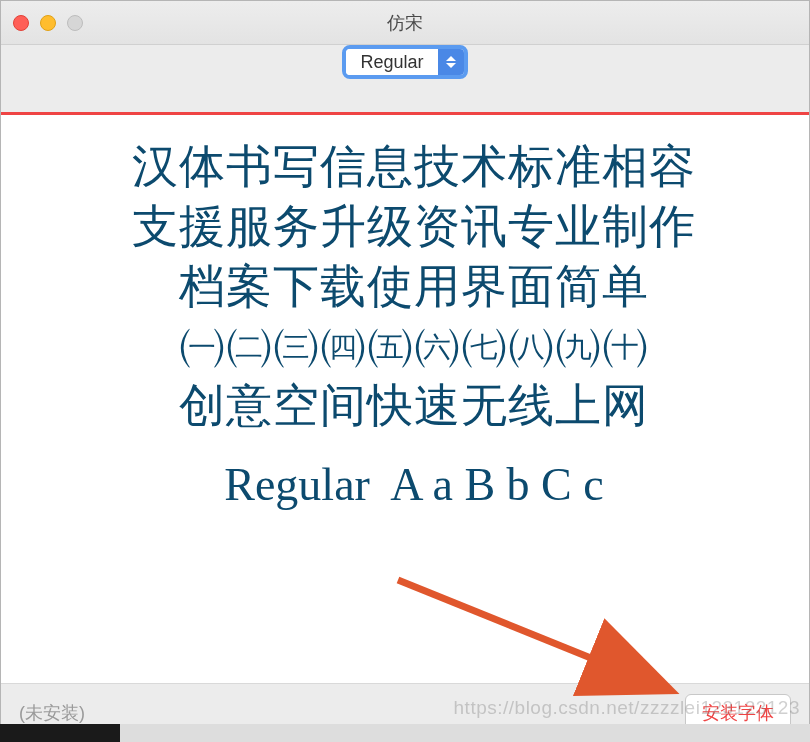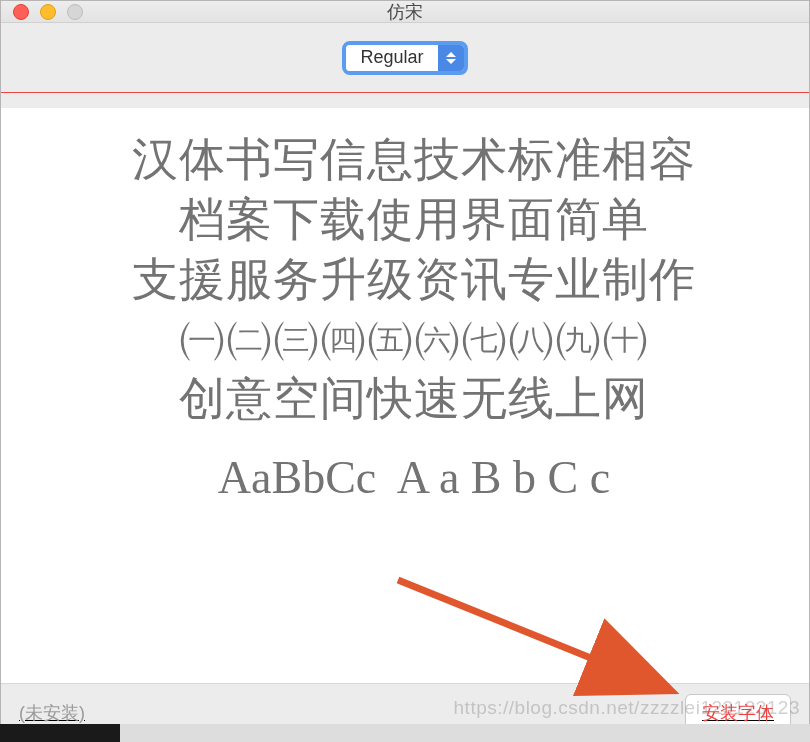--- a/index.html
+++ b/index.html
@@ -17,21 +17,21 @@
     }
     .window {
       width: 100%;
       height: 100%;
       background: #ececec;
       border: 1px solid #b5b5b5;
       display: flex;
       flex-direction: column;
     }
     .titlebar {
-      height: 22px;
+      height: 44px;
       background: linear-gradient(#ededed, #e3e3e3);
       border-bottom: 1px solid #d0d0d0;
       display: flex;
       align-items: center;
       padding: 0 12px;
       position: relative;
     }
     .traffic-lights {
       display: flex;
       gap: 11px;
@@ -50,23 +50,23 @@
       left: 0; right: 0;
       text-align: center;
       font-size: 18px;
       color: #4a4a4a;
       font-weight: 400;
       pointer-events: none;
     }
     .toolbar {
       height: 70px;
       background: #ececec;
-      border-bottom: 1px solid #ef4444;
-      display: flex;
-      align-items: center;
+      border-bottom: 3px solid #ef4444;
+      display: flex;
+      align-items: flex-start;
       justify-content: center;
     }
     .style-select {
       display: inline-flex;
       align-items: stretch;
       height: 34px;
       border: 4px solid #5b9bf0;
       border-radius: 8px;
       background: #fff;
       overflow: hidden;
@@ -96,23 +96,22 @@
     .chev-up { border-bottom: 5px solid #fff; }
     .chev-down { border-top: 5px solid #fff; }
     .preview {
       flex: 1;
       background: #fff;
       padding: 22px 18px 10px 36px;
       display: flex;
       flex-direction: column;
       align-items: center;
       font-family: "Songti SC", "STSong", "SimSun", serif;
-      color: #737373;
-      overflow: hidden;
-      margin-top: 15px;
+      color: #0c4a6e;
+      overflow: hidden;
     }
     .preview-line {
       font-size: 46px;
       line-height: 1.3;
       white-space: nowrap;
       text-align: center;
       letter-spacing: 1px;
     }
     .preview-latin {
       font-size: 46px;
@@ -123,21 +122,20 @@
       font-family: "Times New Roman", serif;
     }
     .footer {
       height: 58px;
       background: #ececec;
       border-top: 1px solid #d9d9d9;
       display: flex;
       align-items: center;
       justify-content: space-between;
       padding: 0 18px;
-      text-decoration: underline;
     }
     .status {
       color: #9a9a9a;
       font-size: 18px;
     }
     .install-btn {
       background: #fff;
       border: 1px solid #c8c8c8;
       border-radius: 6px;
       padding: 6px 16px;
@@ -204,25 +202,25 @@
       <div class="style-select-text">Regular</div>
       <div class="style-select-stepper">
         <div class="chev chev-up"></div>
         <div class="chev chev-down"></div>
       </div>
     </div>
   </div>
 
   <div class="preview">
     <div class="preview-line">汉体书写信息技术标准相容</div>
+    <div class="preview-line">支援服务升级资讯专业制作</div>
     <div class="preview-line">档案下载使用界面简单</div>
-    <div class="preview-line">支援服务升级资讯专业制作</div>
     <div class="preview-line">㈠㈡㈢㈣㈤㈥㈦㈧㈨㈩</div>
     <div class="preview-line">创意空间快速无线上网</div>
-    <div class="preview-latin">AaBbCc  A a B b C c</div>
+    <div class="preview-latin">Regular  A a B b C c</div>
   </div>
 
   <div class="footer">
     <div class="status">(未安装)</div>
     <button class="install-btn">安装字体</button>
   </div>
 
 </div>
 
 <svg class="arrow-annot" width="330" height="150">

